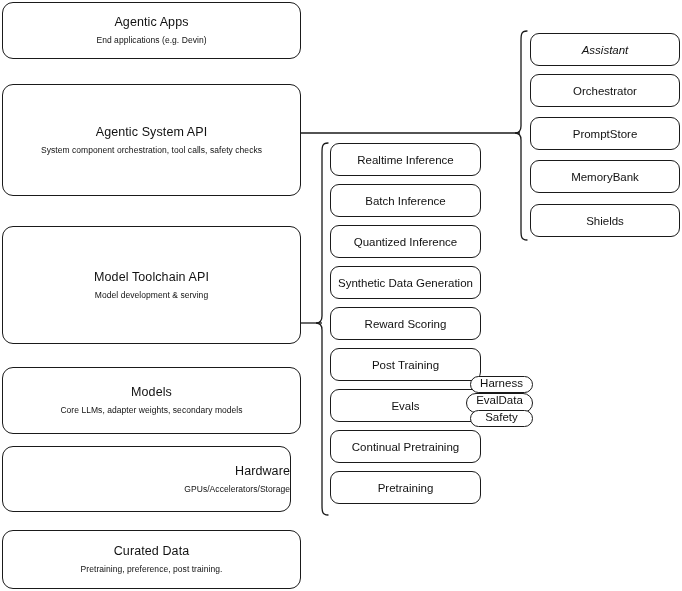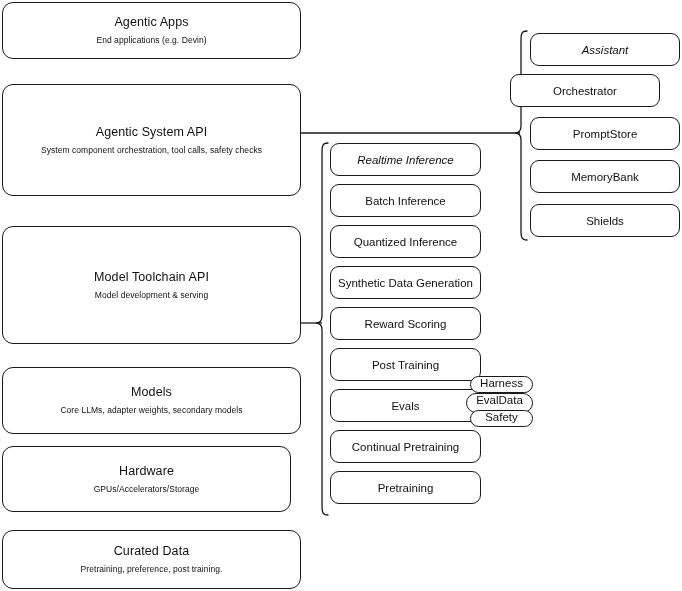--- a/index.html
+++ b/index.html
@@ -124,31 +124,31 @@
   <div class="box" style="left:2px; top:226px; width:299px; height:118px;">
     <div class="title">Model Toolchain API</div>
     <div class="subtitle">Model development &amp; serving</div>
   </div>
 
   <div class="box" style="left:2px; top:367px; width:299px; height:67px;">
     <div class="title">Models</div>
     <div class="subtitle">Core LLMs, adapter weights, secondary models</div>
   </div>
 
-  <div class="box" style="left:2px; top:446px; width:289px; height:66px;">
+  <div class="box" style="left:2px; top:446px; width:289px; height:66px;align-items:flex-end;">
     <div class="title">Hardware</div>
     <div class="subtitle">GPUs/Accelerators/Storage</div>
   </div>
 
   <div class="box" style="left:2px; top:530px; width:299px; height:59px;">
     <div class="title">Curated Data</div>
     <div class="subtitle">Pretraining, preference, post training.</div>
   </div>
 
-  <div class="chip" style="left:330px; top:143px; width:151px; height:33px;font-style:italic;">
+  <div class="chip" style="left:330px; top:143px; width:151px; height:33px;">
     <span>Realtime Inference</span>
   </div>
   <div class="chip" style="left:330px; top:184px; width:151px; height:33px;">
     <span>Batch Inference</span>
   </div>
   <div class="chip" style="left:330px; top:225px; width:151px; height:33px;">
     <span>Quantized Inference</span>
   </div>
   <div class="chip" style="left:330px; top:266px; width:151px; height:33px;">
     <span>Synthetic Data Generation</span>
@@ -175,21 +175,21 @@
   <div class="pill" style="left:466px; top:393px; width:67px; height:20px;">
     <span>EvalData</span>
   </div>
   <div class="pill" style="left:470px; top:410px; width:63px; height:17px;">
     <span>Safety</span>
   </div>
 
   <div class="chip" style="left:530px; top:33px; width:150px; height:33px;font-style:italic;">
     <span>Assistant</span>
   </div>
-  <div class="chip" style="left:510px; top:74px; width:150px; height:33px;">
+  <div class="chip" style="left:530px; top:74px; width:150px; height:33px;">
     <span>Orchestrator</span>
   </div>
   <div class="chip" style="left:530px; top:117px; width:150px; height:33px;">
     <span>PromptStore</span>
   </div>
   <div class="chip" style="left:530px; top:160px; width:150px; height:33px;">
     <span>MemoryBank</span>
   </div>
   <div class="chip" style="left:530px; top:204px; width:150px; height:33px;">
     <span>Shields</span>

